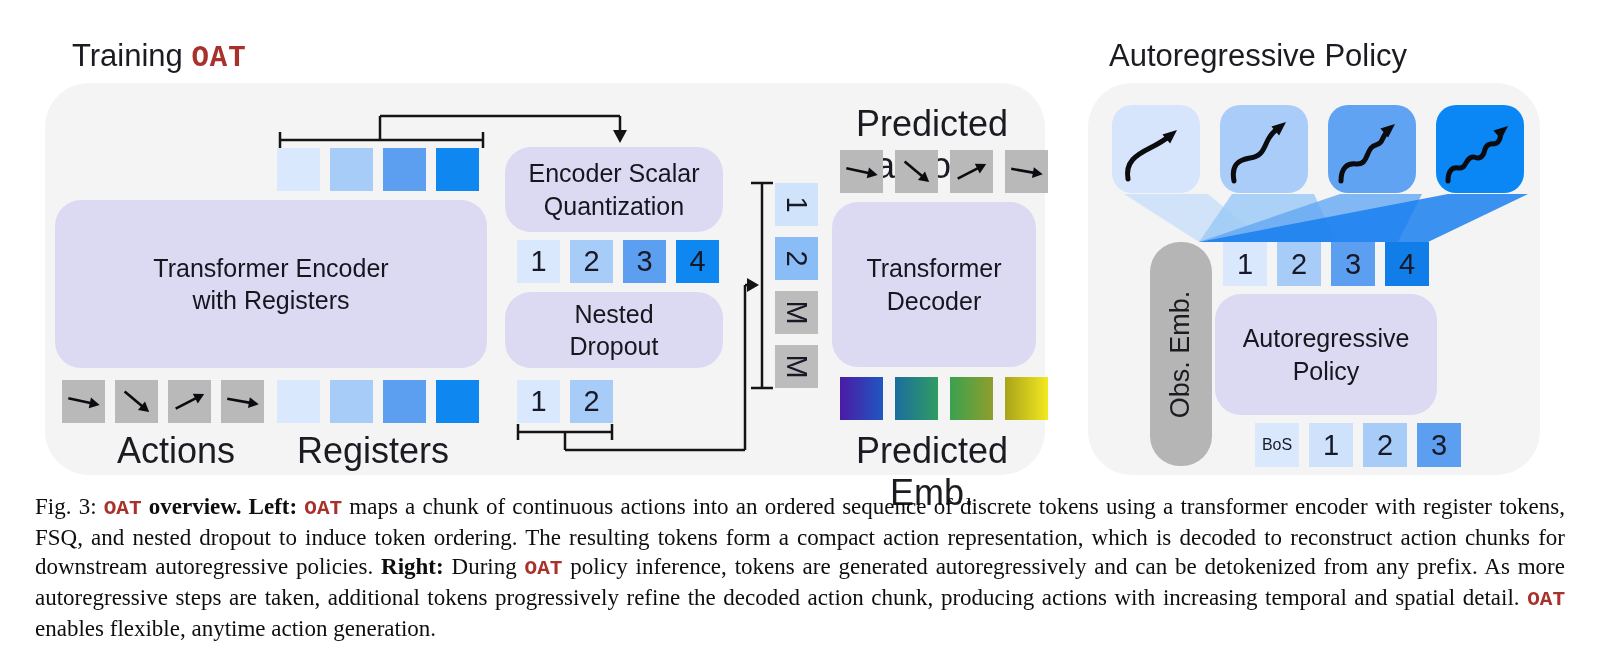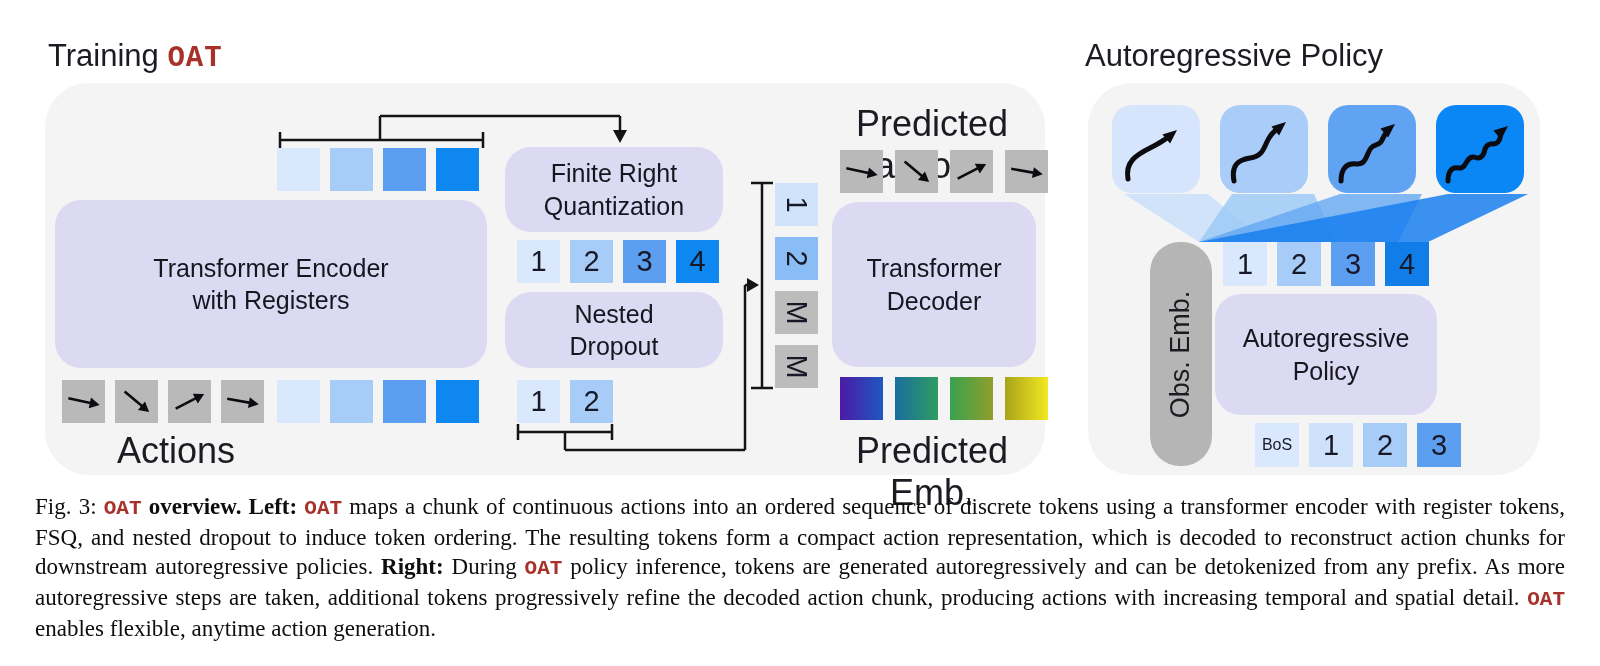--- a/index.html
+++ b/index.html
@@ -1,18 +1,18 @@
 <!DOCTYPE html>
 <html><head>
 <meta charset="utf-8">
 <style>
   html,body{margin:0;padding:0;background:#ffffff;}
   .figure{position:relative;width:1600px;height:666px;background:#ffffff;overflow:hidden;
           font-family:"Liberation Sans",sans-serif;color:#17171f;}
-  .ftitle{position:absolute;font-size:31px;color:#1b1b22;}
+  .ftitle{position:absolute;font-size:31px;color:#1b1b22;margin-left:24px;}
   .oat-accent{font-family:"Liberation Mono",monospace;font-weight:bold;color:#a8322b;font-size:29px;letter-spacing:1px;}
   .panel{position:absolute;background:#f4f4f5;border-radius:44px;}
   .overlay{position:absolute;left:0;top:0;pointer-events:none;}
   .lav{position:absolute;background:#dcd9f3;border-radius:26px;display:flex;align-items:center;justify-content:center;
        text-align:center;white-space:pre-line;color:#16161e;line-height:1.3;}
   .big-label{font-size:25px;}
   .mid-label{font-size:25px;}
   .row{position:absolute;display:flex;gap:10px;}
   .col{position:absolute;display:flex;flex-direction:column;gap:11px;}
   .tok{width:43px;height:43px;display:flex;align-items:center;justify-content:center;
@@ -101,22 +101,23 @@
         </svg>
       </div>
     </div>
   <div class="row" style="left:277px;top:380px;">
       <div class="sq" style="background: rgb(217, 232, 253);"></div>
       <div class="sq" style="background: rgb(168, 204, 248);"></div>
       <div class="sq" style="background: rgb(92, 159, 241);"></div>
       <div class="sq" style="background: rgb(15, 135, 240);"></div>
     </div>
   <div class="diagram-label" style="left:85px;top:430px;width:150px;text-align:right;">Actions</div>
-
-  <div class="lav mid-label" style="left:505px;top:147px;width:218px;height:85px;">Finite Right
+  <div class="diagram-label" style="left:297px;top:430px;width:150px;">Registers</div>
+
+  <div class="lav mid-label" style="left:505px;top:147px;width:218px;height:85px;">Encoder Scalar
 Quantization</div>
   <div class="row" style="left:517px;top:240px;">
       <div class="tok" style="background: rgb(217, 232, 253);">
         <span>1</span>
       </div>
       <div class="tok" style="background: rgb(168, 204, 248);">
         <span>2</span>
       </div>
       <div class="tok" style="background: rgb(92, 159, 241);">
         <span>3</span>

